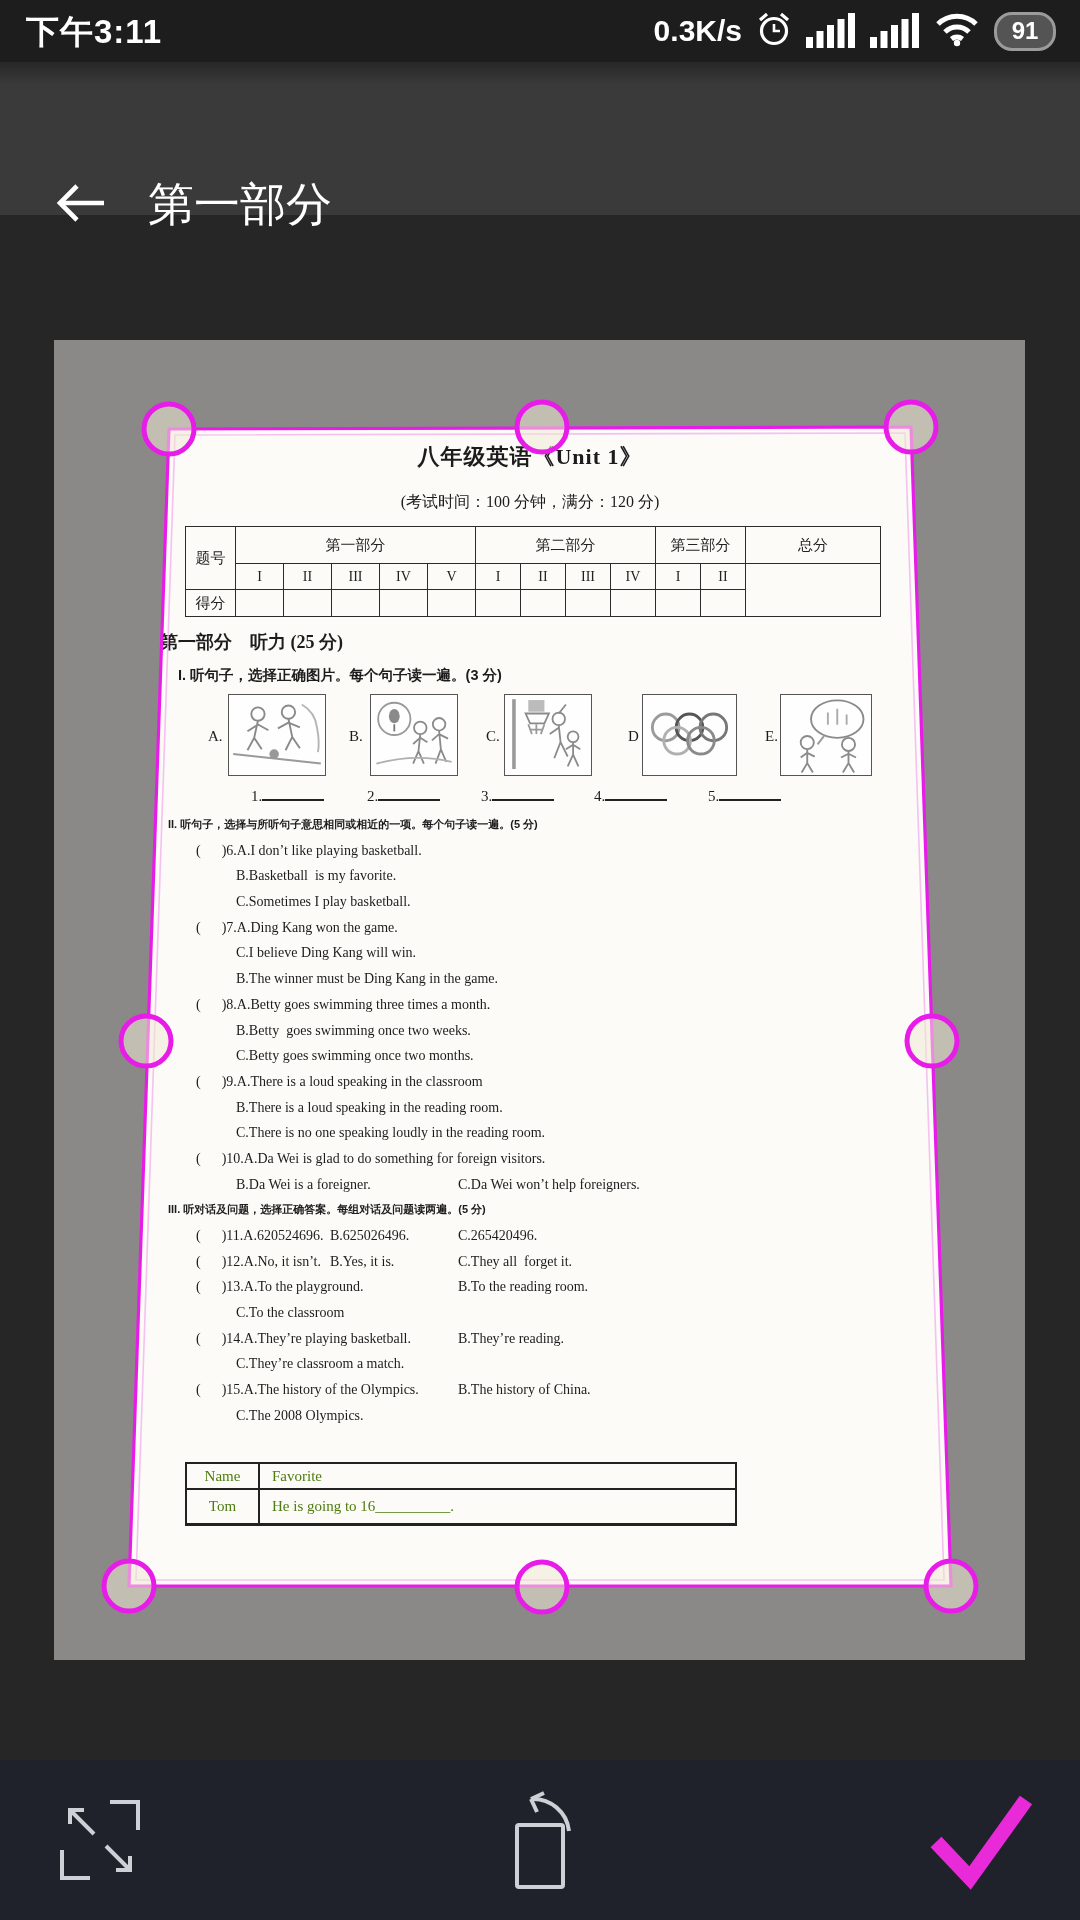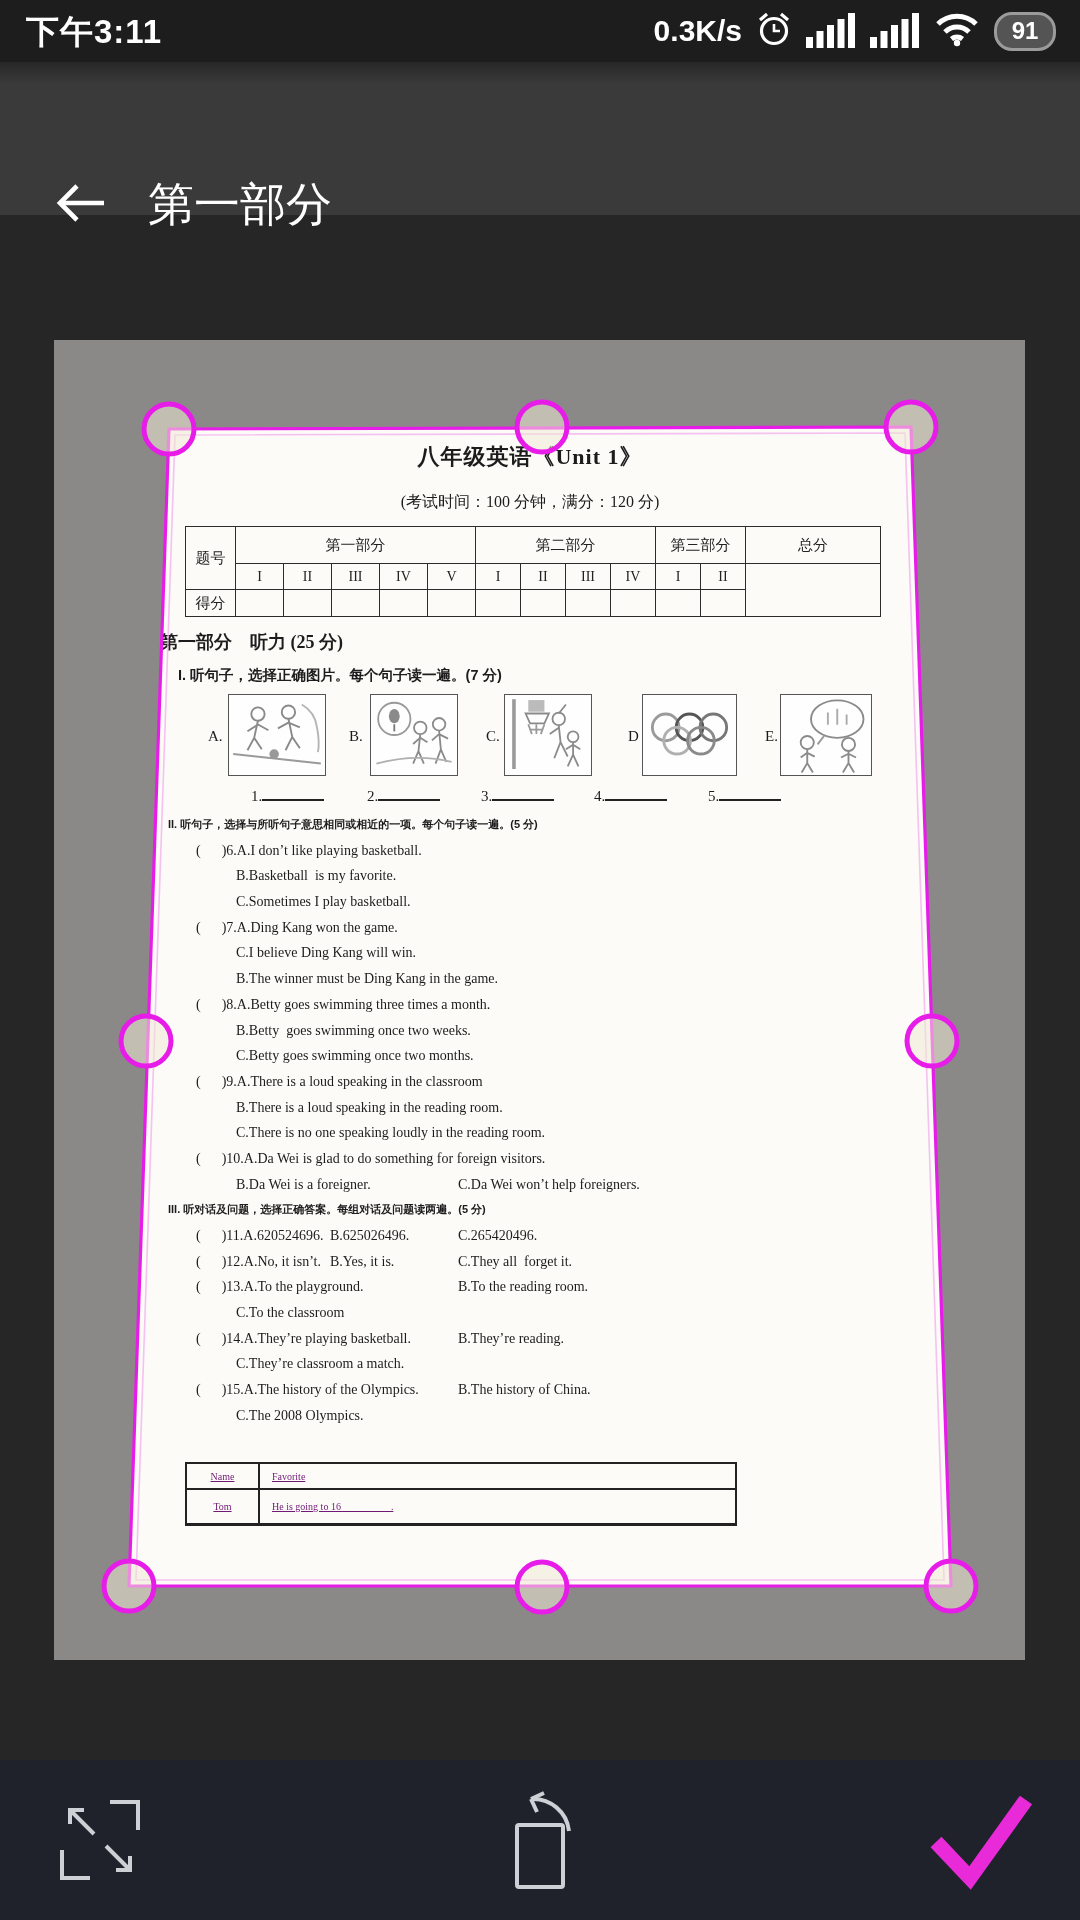--- a/index.html
+++ b/index.html
@@ -60,21 +60,21 @@
   .line.sec4{margin-left:-8px;padding-left:0;font-size:14.5px;font-weight:600;
             font-family:"Liberation Sans","DejaVu Sans",sans-serif;}
   .line.q{padding-left:36px;}
   .line.cont{padding-left:76px;}
   .part{position:absolute;top:0;white-space:pre;}
   .slot-mid{left:170px;}
   .slot-right{left:298px;}
 
   
   #sec4-table{position:absolute;top:1036px;left:25px;border-collapse:collapse;table-layout:fixed;
-              font-size:10px;color:#701a75;text-decoration:underline;}
+              font-size:15px;color:#4d7c0f;}
   #sec4-table td{border:2px solid #222;padding:0 0 0 12px;}
   #sec4-table tr:first-child td{height:24px;}
   #sec4-table tr:last-child td{height:33px;border-bottom:3px solid #222;}
   .s4-name{text-align:center;padding:0 !important;}
 
   
   .crop-overlay{position:absolute;left:0;top:0;width:1080px;height:1920px;pointer-events:none;}
 
   
   .toolbar{position:absolute;left:0;top:1760px;width:1080px;height:160px;background:#1f222a;}
@@ -197,21 +197,21 @@
               <td class="st-empty"></td>
               <td class="st-empty"></td>
               <td class="st-empty"></td>
               <td class="st-empty"></td>
               <td class="st-empty"></td>
             </tr>
       </tbody>
         </table>
 
       <div class="p-part1">第一部分　听力 (25 分)</div>
-      <div class="p-instr1">I. 听句子，选择正确图片。每个句子读一遍。(7 分)</div>
+      <div class="p-instr1">I. 听句子，选择正确图片。每个句子读一遍。(3 分)</div>
       <div id="pic-row">
           <span class="pic-label" style="left: 48px;">A.</span>
           <span class="pic-box" style="left: 68px; width: 98px;">
             <svg viewBox="0 0 96 84" fill="none" stroke="#8a8a8a" stroke-width="2">
               <path d="M2 62 L94 72" stroke="#9a9a9a"></path>
               <circle cx="28" cy="20" r="7"></circle>
               <path d="M28 27 L24 45 M28 31 L17 38 M28 31 L39 37 M24 45 L17 58 M24 45 L32 57"></path>
               <circle cx="60" cy="18" r="7"></circle>
               <path d="M60 25 L64 44 M60 29 L49 35 M60 29 L72 34 M64 44 L57 58 M64 44 L72 56"></path>
               <circle cx="45" cy="62" r="5" fill="#999" stroke="none"></circle>

